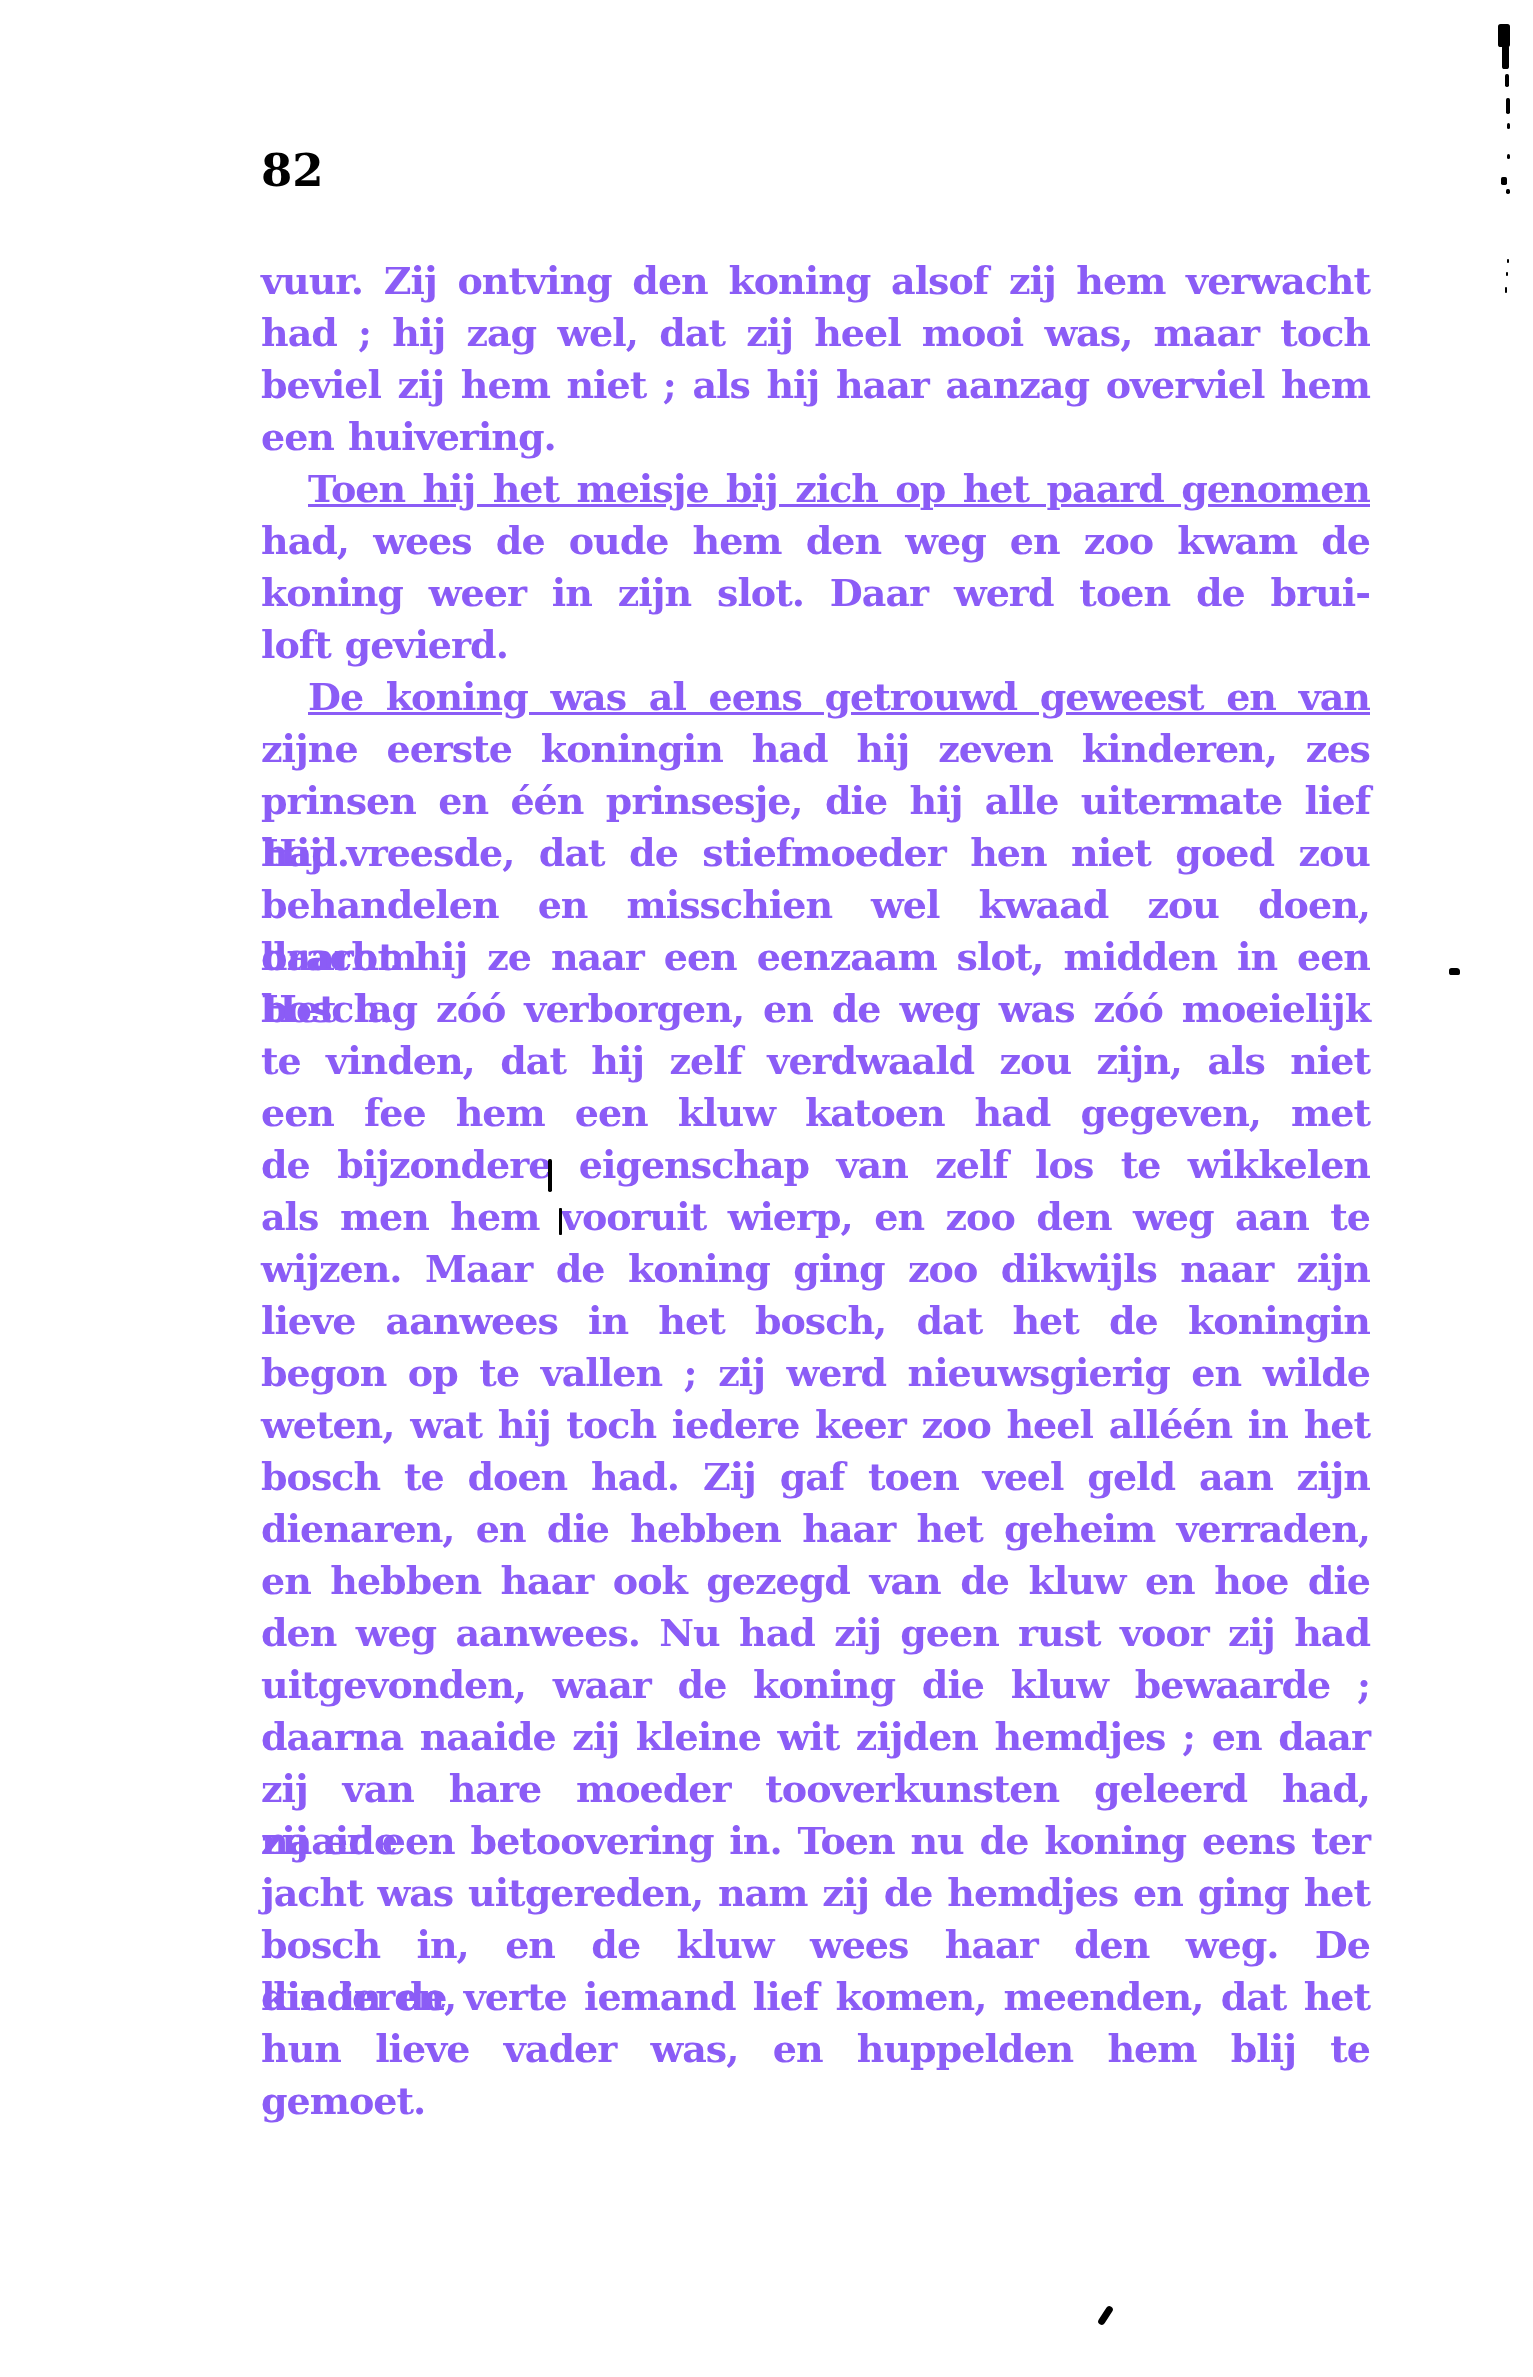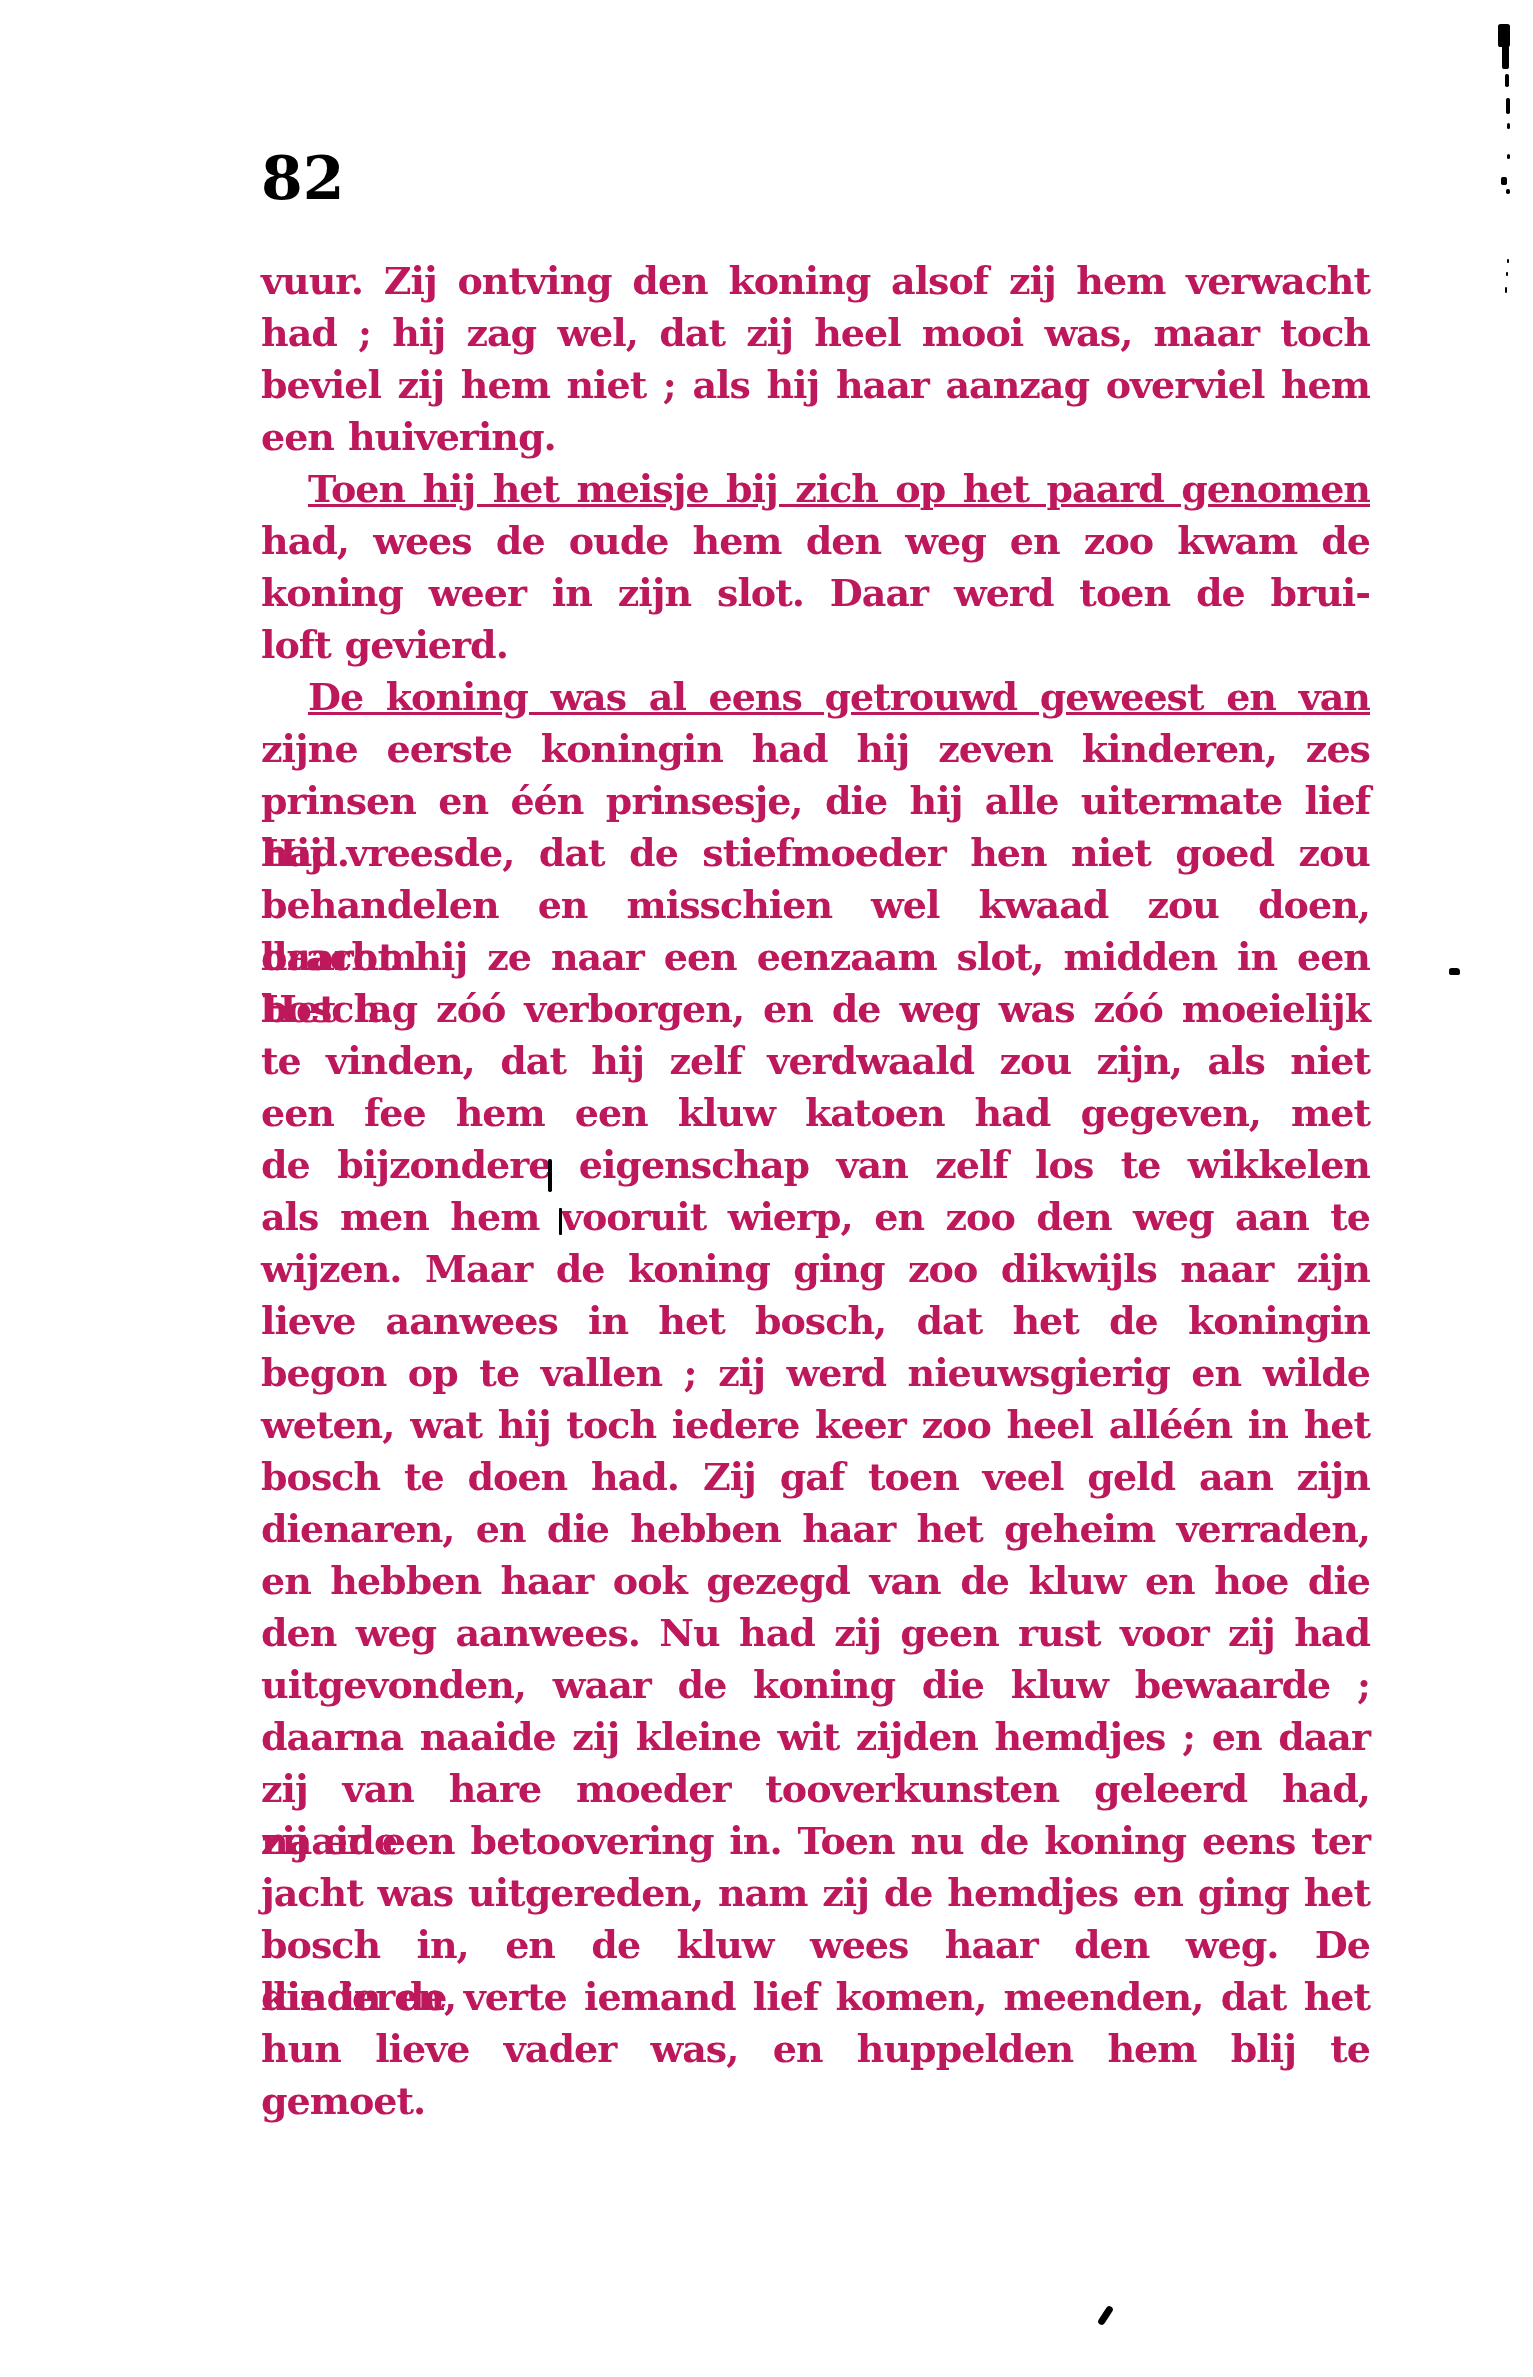--- a/index.html
+++ b/index.html
@@ -13,41 +13,41 @@
     height: 2377px;
     background: #ffffff;
     overflow: hidden;
     font-family: "DejaVu Serif", "Liberation Serif", serif;
     color: #000000;
   }
   .page-number {
     position: absolute;
     left: 261px;
     top: 148px;
-    font-size: 60px;
+    font-size: 45px;
     font-weight: bold;
     line-height: 1;
     color: #000000;
   }
   .text-block {
     position: absolute;
     left: 261px;
     top: 255px;
     width: 1109px;
   }
   .line {
     height: 52px;
     line-height: 52px;
     font-size: 38px;
     font-weight: bold;
     letter-spacing: -1px;
     word-spacing: 1.7px;
     text-align: justify;
     text-align-last: justify;
-    color: #be185d;
+    color: #8b5cf6;
   }
   .line.flush {
     text-align-last: left;
   }
   .line.indent {
     text-indent: 47px;
     text-decoration: underline;
   }
   
   .art {

